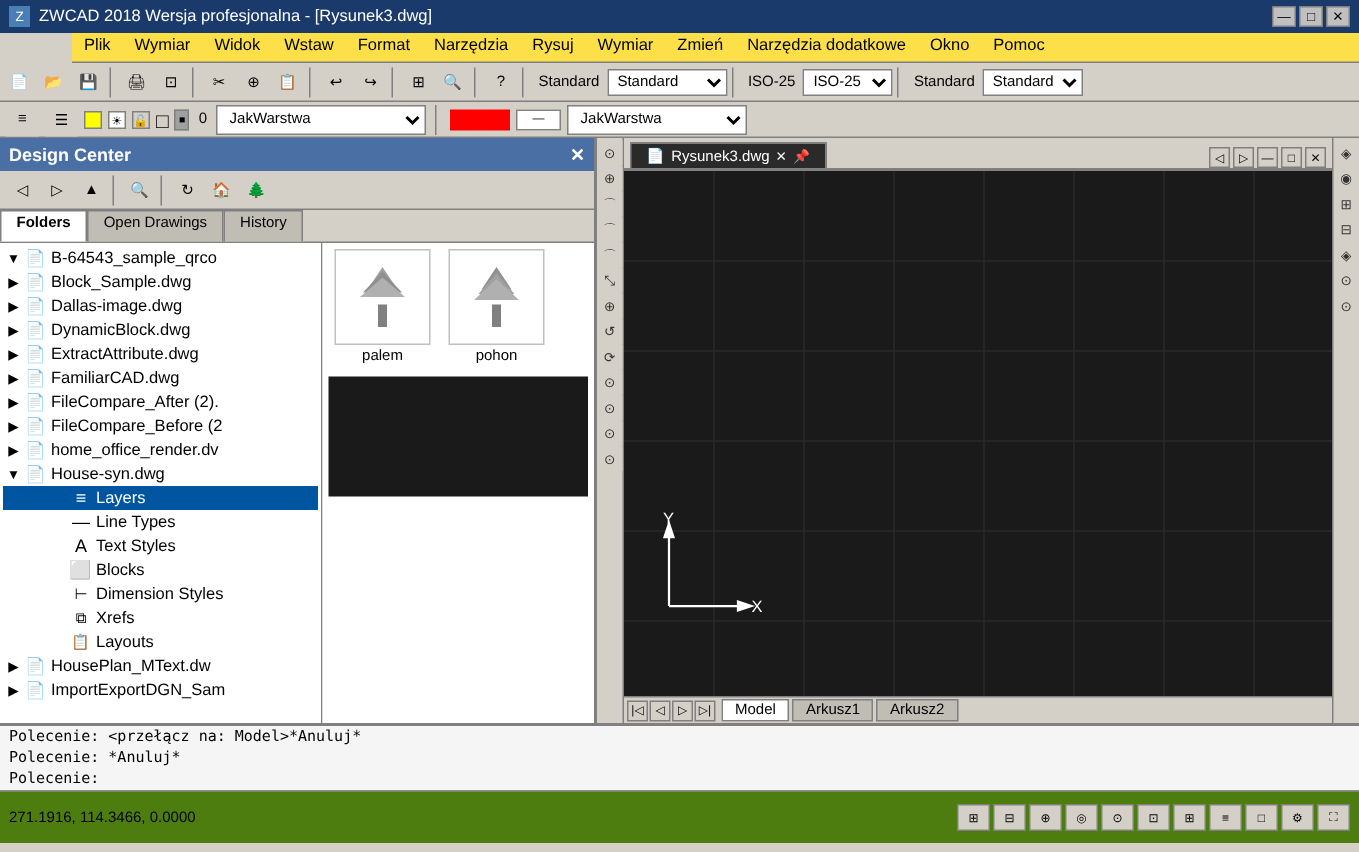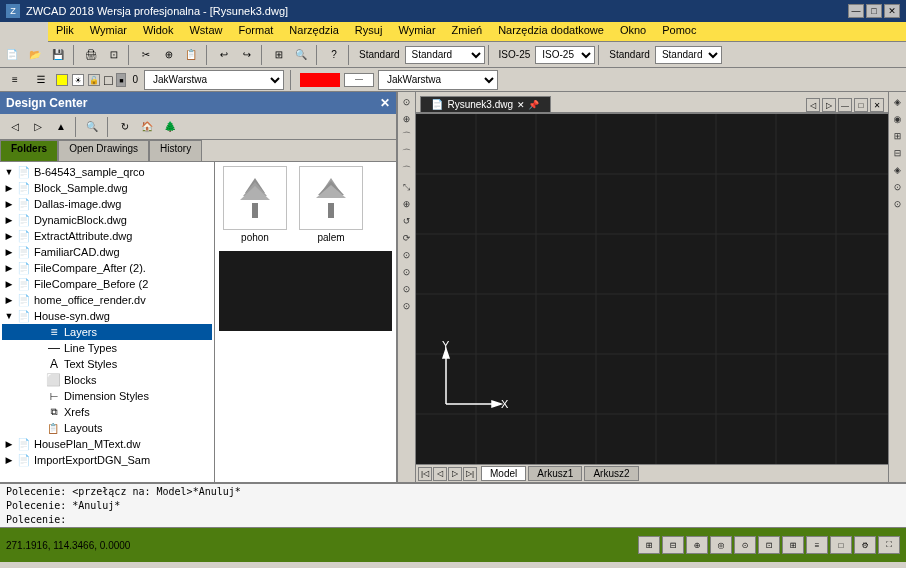--- a/index.html
+++ b/index.html
@@ -27,21 +27,21 @@
     .layer-bar { background: #d4d0c8; height: 24px; display: flex; align-items: center; padding: 0 4px; gap: 4px; border-bottom: 1px solid #808080; }
     .layer-combo { height: 20px; font-size: 10px; background: white; border: 1px solid #808080; padding: 0 4px; min-width: 140px; }
 
     
     .design-center { width: 398px; background: #d4d0c8; border-right: 2px solid #808080; display: flex; flex-direction: column; height: 100%; }
     .dc-title { background: #4a6fa5; color: white; height: 22px; display: flex; align-items: center; justify-content: space-between; padding: 0 6px; font-size: 12px; font-weight: bold; }
     .dc-title-close { cursor: pointer; font-size: 12px; }
     .dc-toolbar { height: 26px; background: #d4d0c8; display: flex; align-items: center; padding: 2px 4px; gap: 1px; border-bottom: 1px solid #808080; }
     .dc-tab-bar { height: 22px; display: flex; background: #d4d0c8; border-bottom: 1px solid #808080; }
     .dc-tab { padding: 2px 10px; font-size: 10px; cursor: pointer; border: 1px solid #808080; border-bottom: none; background: #c0bdb5; }
-    .dc-tab.active { background: #4d7c0f; font-weight: bold; }
+    .dc-tab.active { background: #ffffff; font-weight: bold; }
     .dc-content { display: flex; flex: 1; overflow: hidden; }
     .dc-tree { width: 215px; border-right: 1px solid #808080; overflow-y: auto; background: white; padding: 2px; }
     .dc-preview { flex: 1; overflow: hidden; background: white; }
 
     
     .tree-item { display: flex; align-items: center; cursor: pointer; padding: 1px 0; white-space: nowrap; font-size: 11px; }
     .tree-item.selected { background: #0055a0; color: white; }
     .tree-indent { display: inline-block; width: 14px; }
     .tree-expand { width: 14px; display: inline-flex; align-items: center; justify-content: center; font-size: 9px; }
     .tree-icon { width: 16px; height: 14px; display: inline-flex; align-items: center; justify-content: center; margin-right: 2px; }
@@ -316,38 +316,38 @@
         </div>
       </div>
 
       <div class="dc-preview preview-scroll">
         <div class="preview-tiles">
 
           <div class="preview-tile">
             <div class="tile-img">
               <svg width="50" height="50" viewBox="0 0 50 50">
                 <rect x="22" y="30" width="6" height="15" fill="#808080"></rect>
+                <polygon points="25,5 15,20 35,20" fill="#a0a0a0"></polygon>
+                <polygon points="25,8 12,22 38,22" fill="#909090"></polygon>
+                <polygon points="25,12 10,25 40,25" fill="#b0b0b0"></polygon>
+              </svg>
+            </div>
+            <span>palem</span>
+          </div>
+
+          <div class="preview-tile">
+            <div class="tile-img">
+              <svg width="50" height="50" viewBox="0 0 50 50">
+                <rect x="22" y="30" width="6" height="15" fill="#808080"></rect>
                 <polygon points="25,5 15,20 35,20" fill="#909090"></polygon>
                 <polygon points="25,9 13,23 37,23" fill="#a0a0a0"></polygon>
                 <polygon points="25,13 10,27 40,27" fill="#b0b0b0"></polygon>
               </svg>
             </div>
             <span>pohon</span>
-          </div>
-
-          <div class="preview-tile">
-            <div class="tile-img">
-              <svg width="50" height="50" viewBox="0 0 50 50">
-                <rect x="22" y="30" width="6" height="15" fill="#808080"></rect>
-                <polygon points="25,5 15,20 35,20" fill="#a0a0a0"></polygon>
-                <polygon points="25,8 12,22 38,22" fill="#909090"></polygon>
-                <polygon points="25,12 10,25 40,25" fill="#b0b0b0"></polygon>
-              </svg>
-            </div>
-            <span>palem</span>
           </div>
 
 
           <div style="width:100%;height:80px;background:#1a1a1a;margin-top:4px;"></div>
         </div>
       </div>
     </div>
   </div>
 
   <div class="tool-sidebar">

